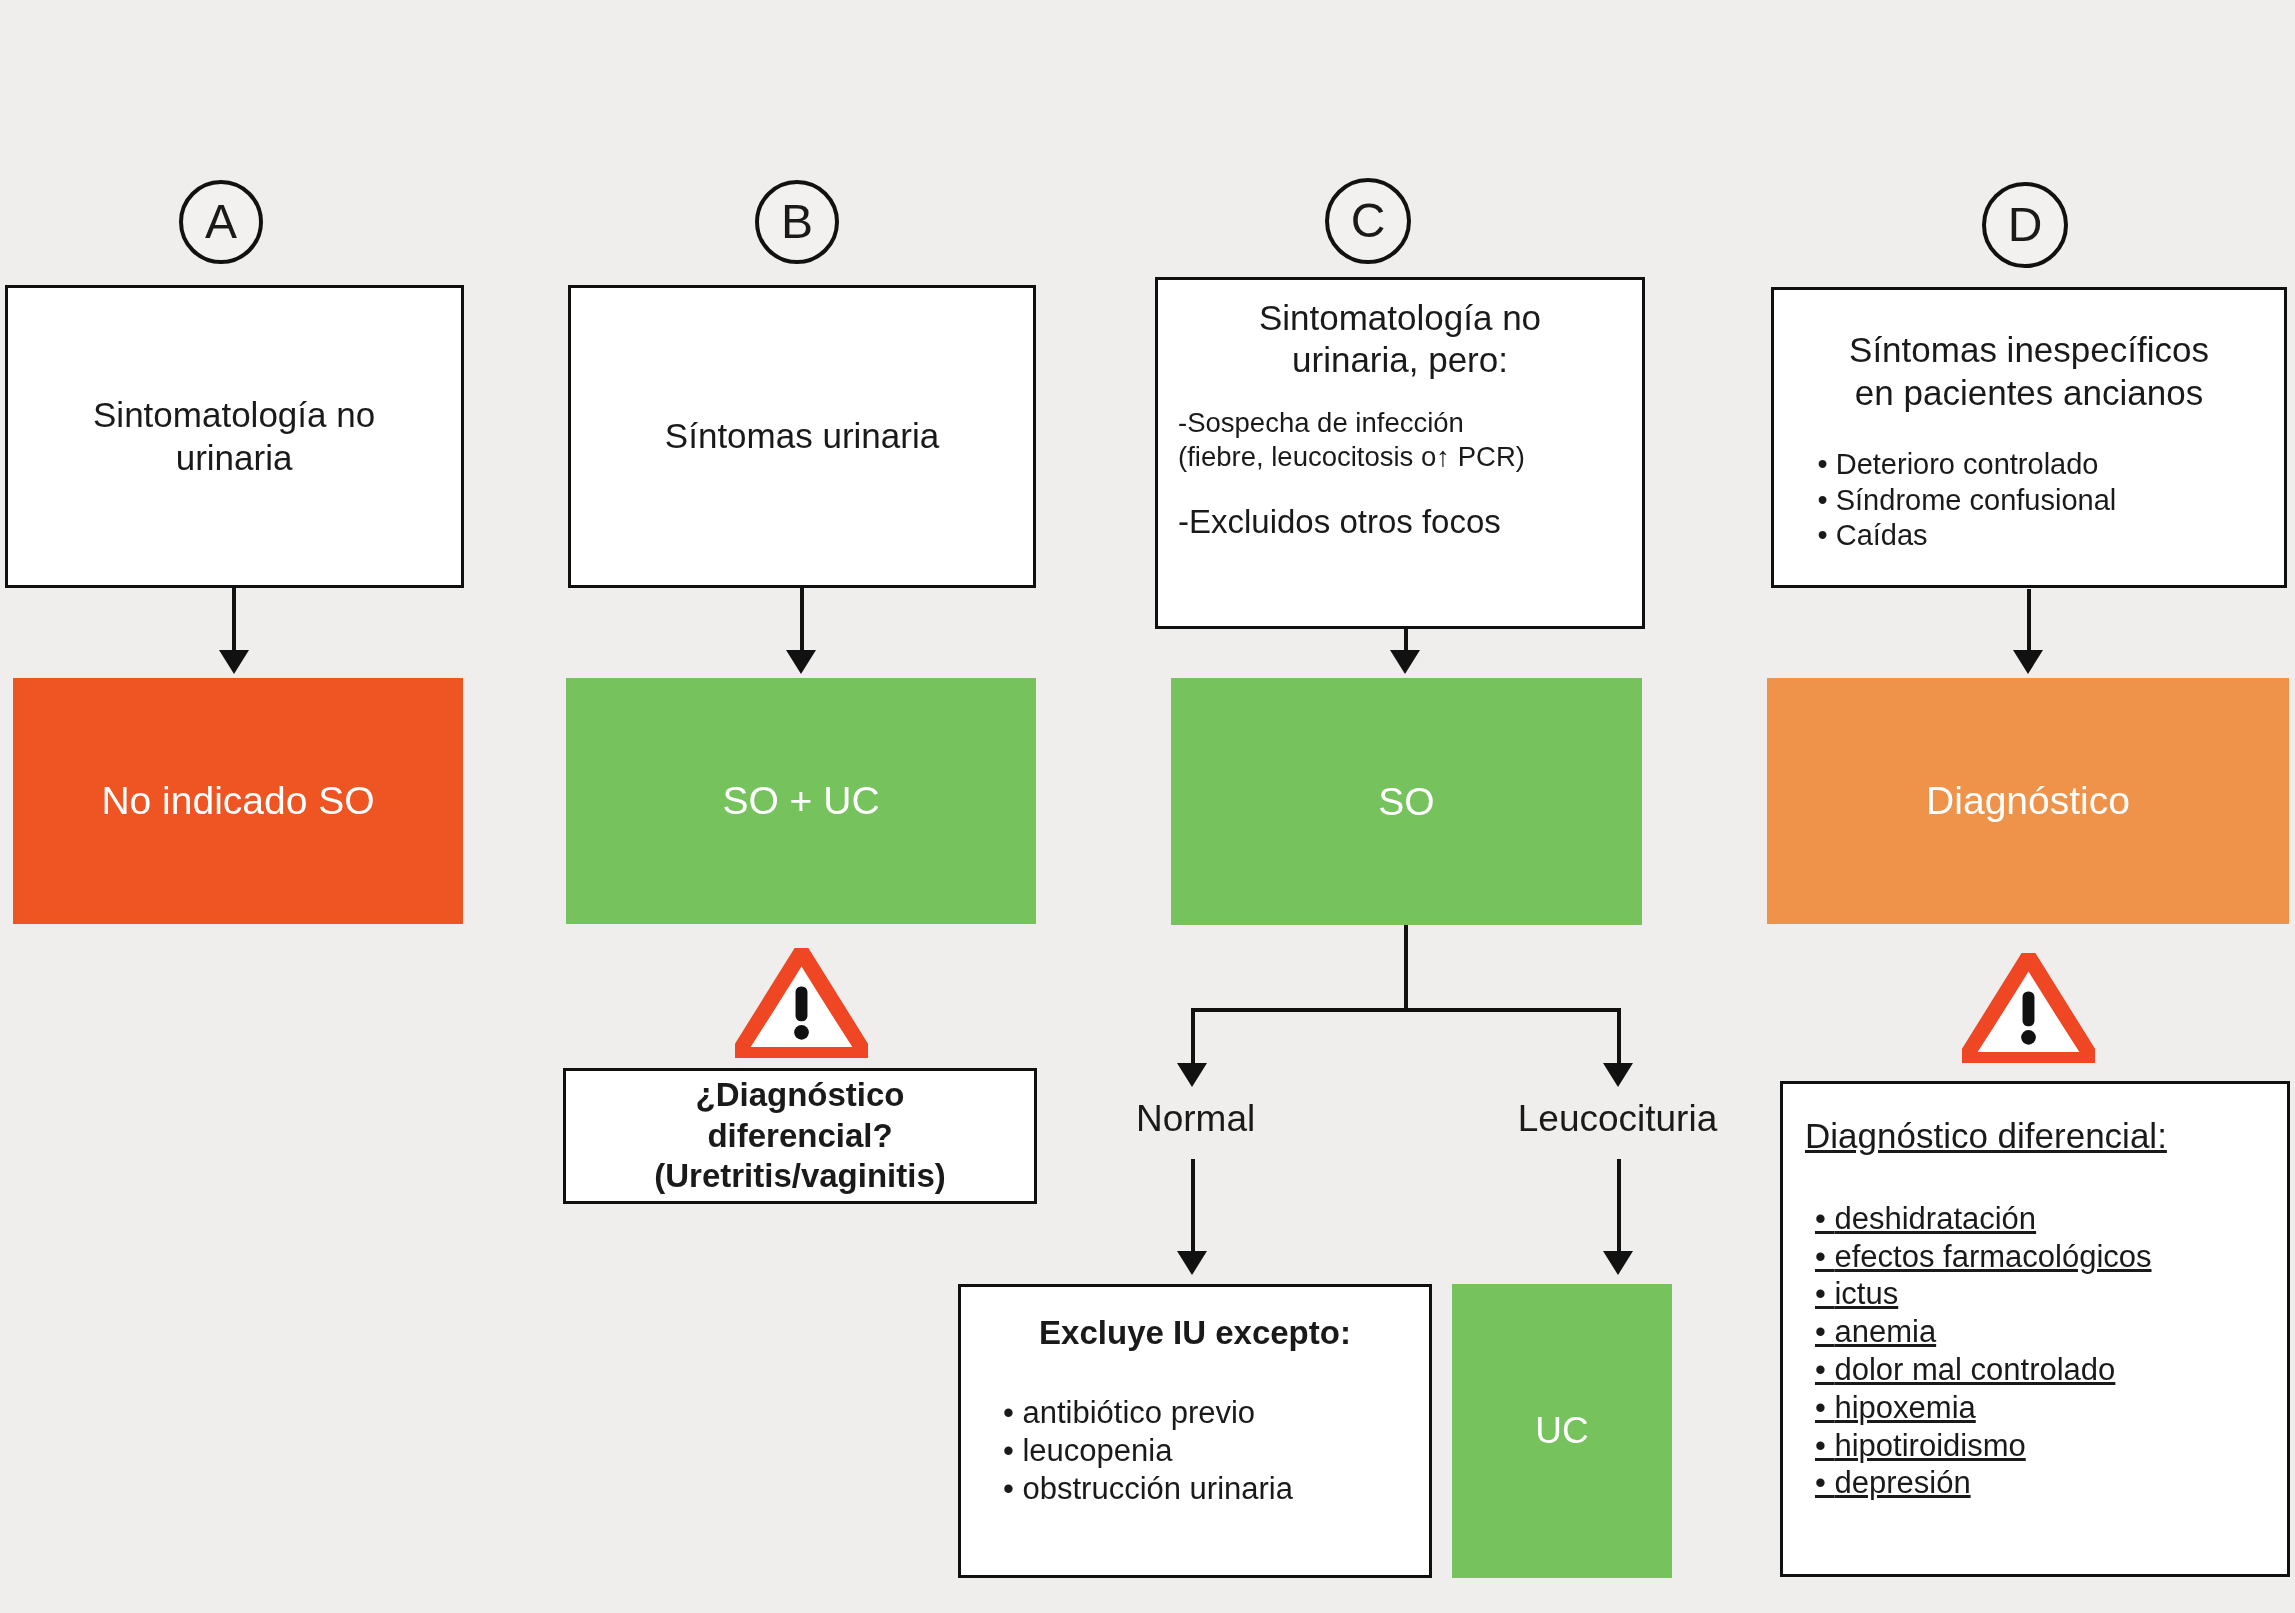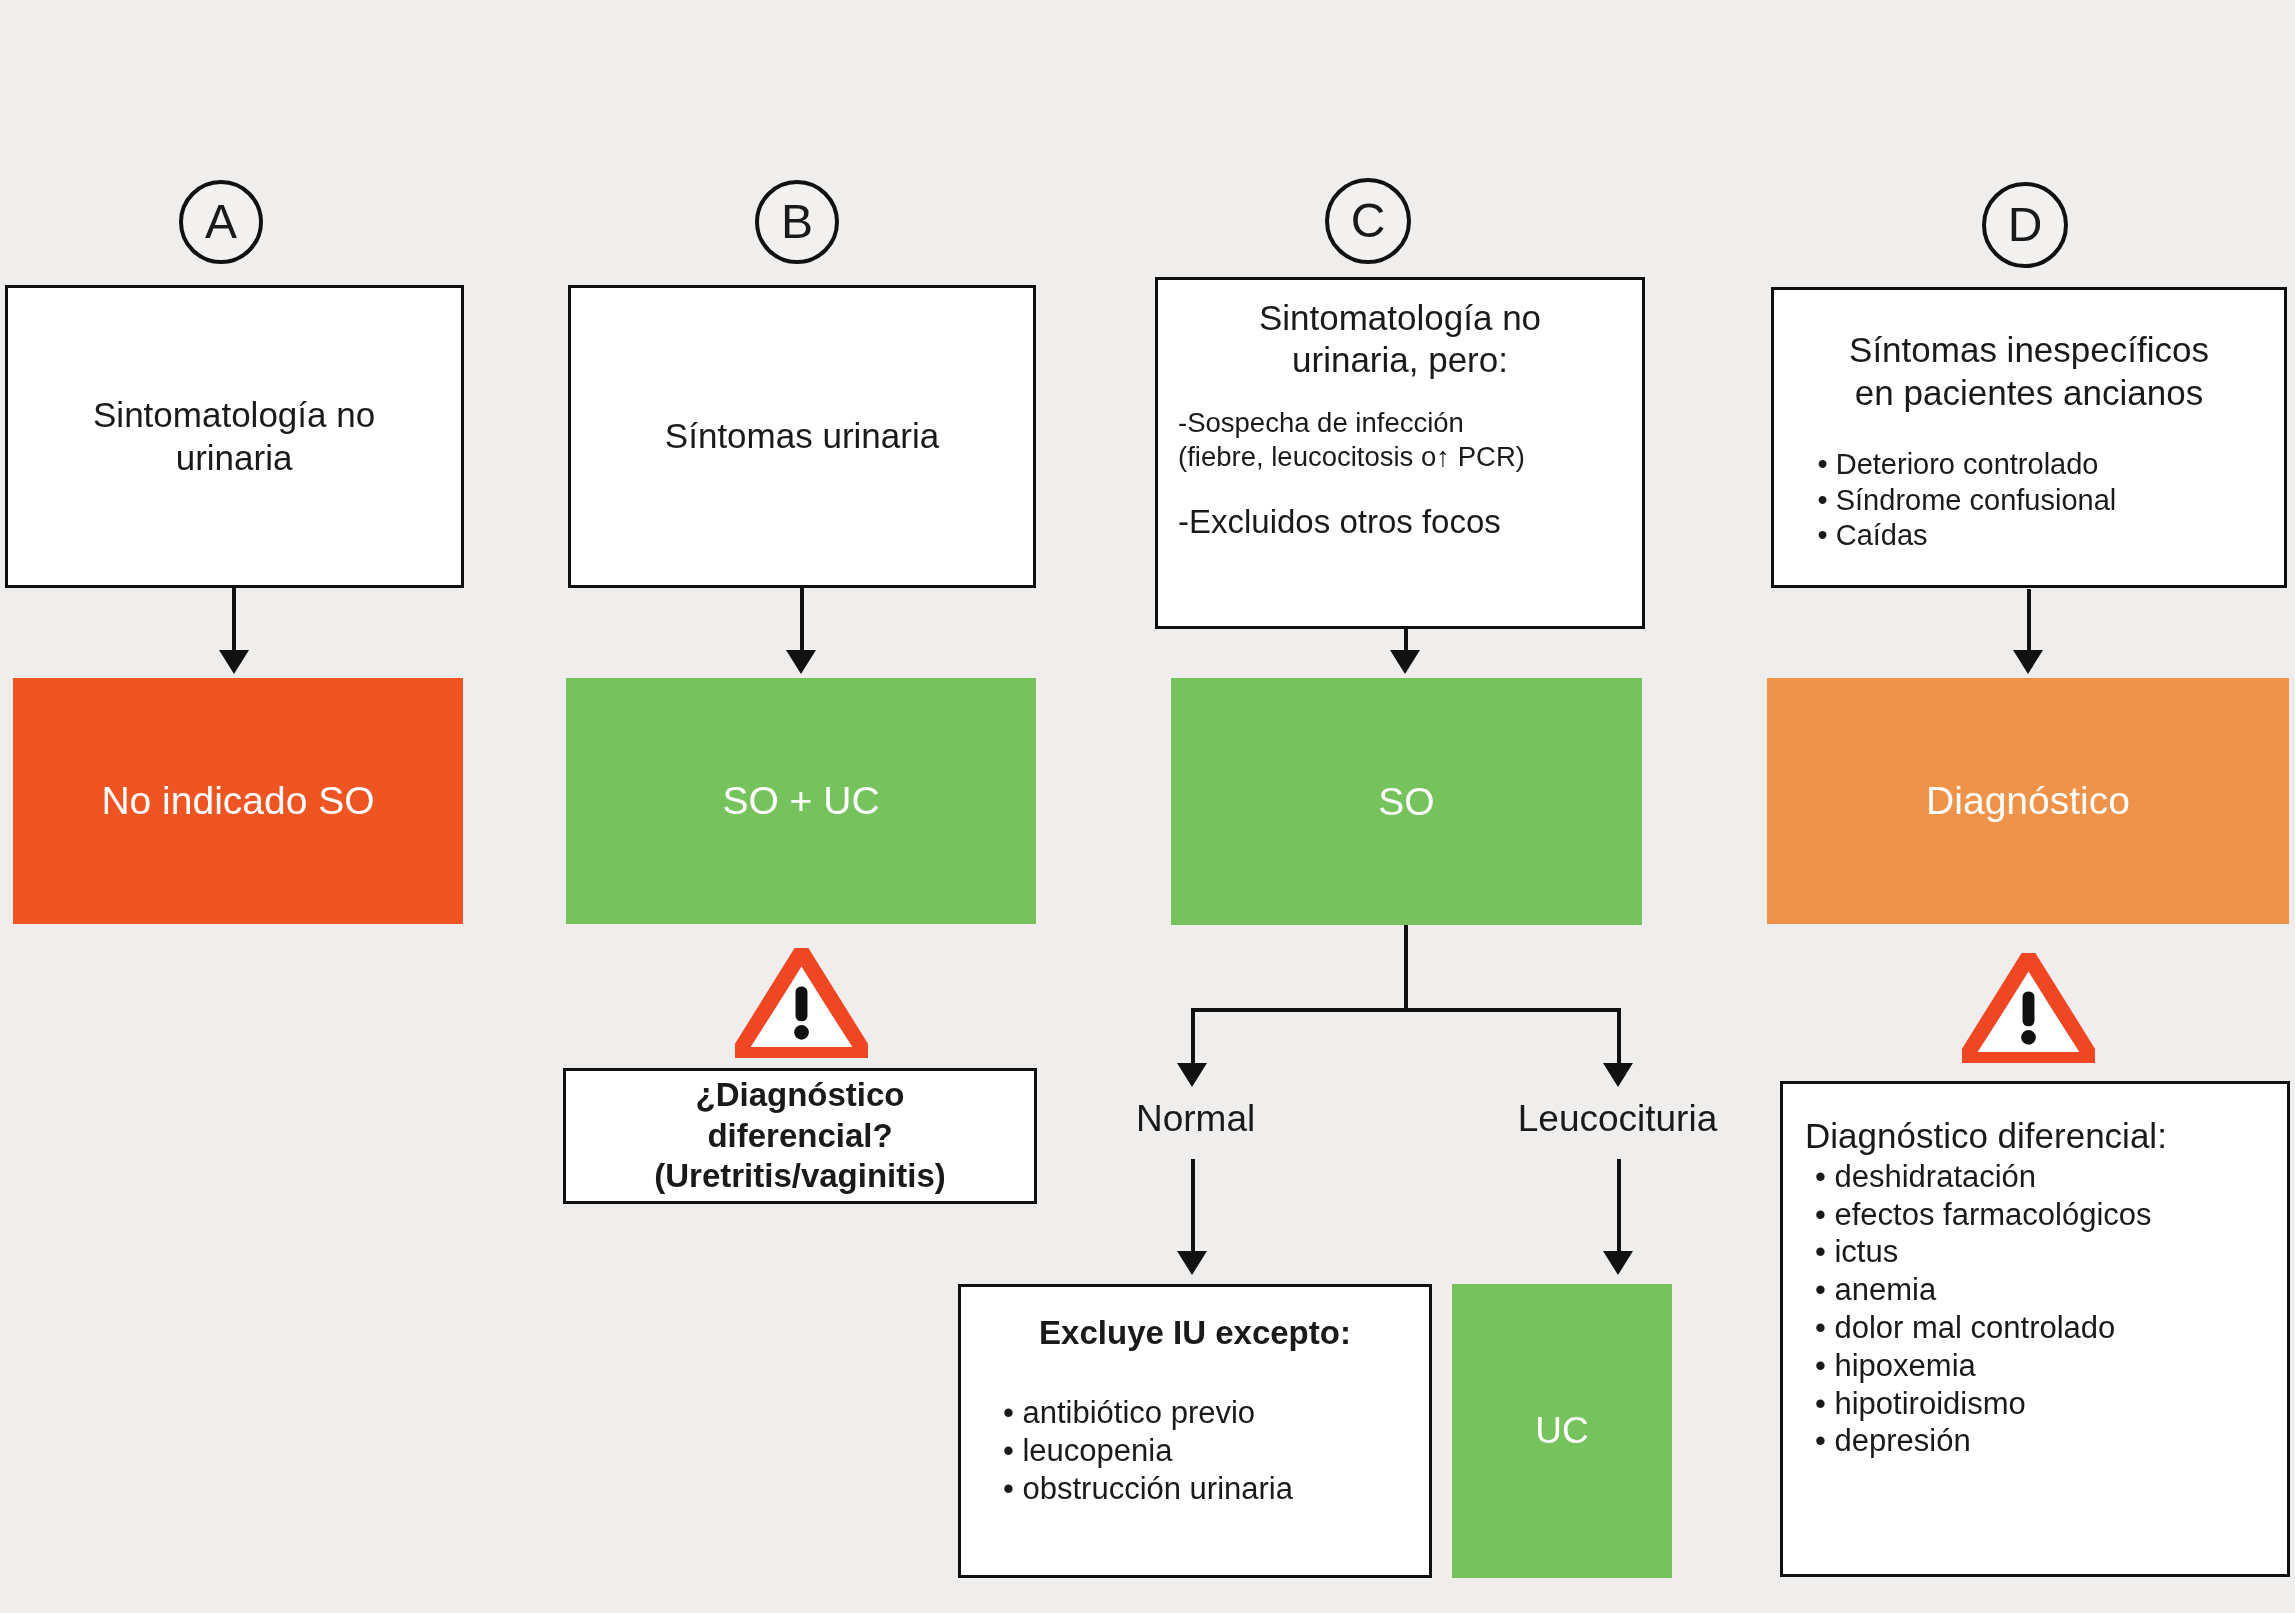--- a/index.html
+++ b/index.html
@@ -241,23 +241,23 @@
 
   <div class="warn" style="left:1962px; top:953px; width:133px; height:110px;">
     <svg width="133" height="110" viewBox="0 0 145 120">
       <path d="M72.5 4 L141 114 L4 114 Z" fill="none" stroke="#ef4723" stroke-width="17" stroke-linejoin="round"></path>
       <path d="M72.5 22 L128 108 L17 108 Z" fill="#ffffff"></path>
       <rect x="66" y="42" width="13" height="38" rx="6" fill="#111"></rect>
       <circle cx="72.5" cy="92" r="8" fill="#111"></circle>
     </svg>
   </div>
 
-  <div class="node wbox topalign" style="left:1780px; top:1081px; width:510px; height:496px; padding:31px 22px 0 22px;">
+  <div class="node wbox topalign" style="left:1780px; top:1081px; width:510px; height:496px; padding:31px 22px 0 22px;text-decoration:underline;">
     <div class="t-left f38" style="width:100%;">Diagnóstico diferencial:</div>
-    <ul class="bl f34 t-left" style="width:100%; padding-left:20px;">
+    <ul class="bl f34 t-left" style="width:100%; margin-top:42px; padding-left:20px;">
       <li>deshidratación</li>
       <li>efectos farmacológicos</li>
       <li>ictus</li>
       <li>anemia</li>
       <li>dolor mal controlado</li>
       <li>hipoxemia</li>
       <li>hipotiroidismo</li>
       <li>depresión</li>
     </ul>
   </div>

